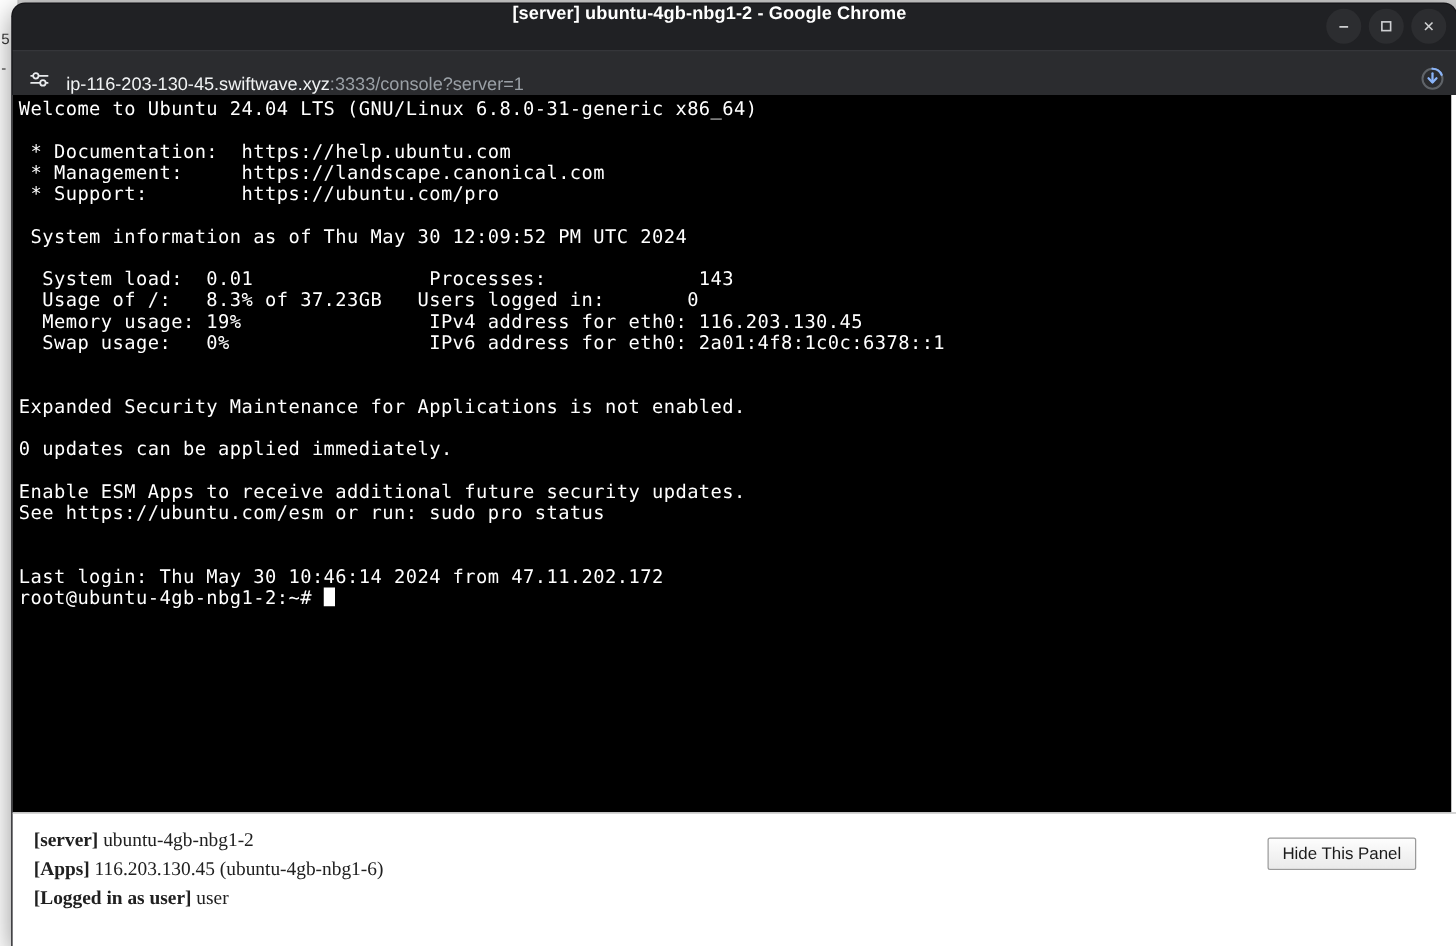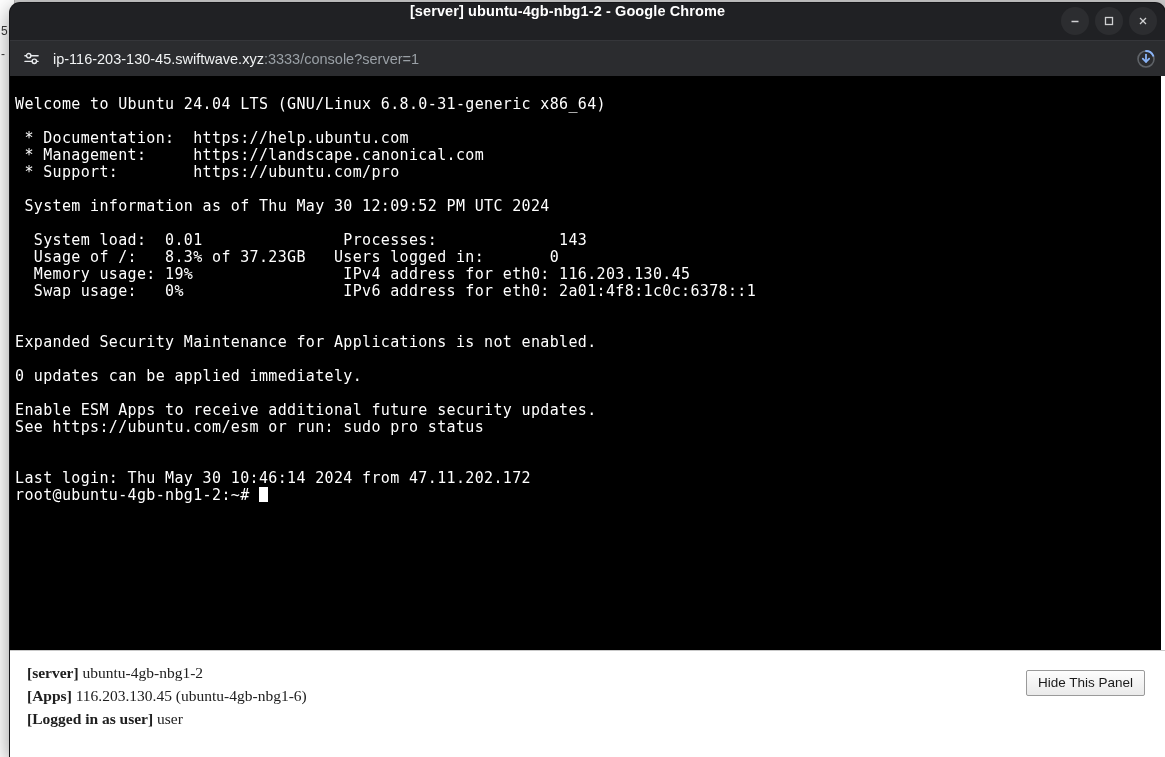--- a/index.html
+++ b/index.html
@@ -91,21 +91,21 @@
   }
   .win-btn svg { display: block; }
 
   
   #toolbar {
     position: relative;
     height: 35px;
     background: #2b2c2f;
     border-top: 1px solid #35363a;
     display: flex;
-    align-items: center;
+    align-items: flex-end;
     padding: 0 6px 0 8px;
   }
   #site-settings-icon {
     width: 26px;
     height: 26px;
     border-radius: 50%;
     display: flex;
     align-items: center;
     justify-content: center;
     flex: 0 0 auto;
@@ -149,21 +149,21 @@
     background: #000000;
     border-right: 4px solid #ffffff;
     overflow: hidden;
   }
   #terminal-screen {
     position: absolute;
     left: 0;
     top: 0;
     right: 0;
     bottom: 0;
-    padding: 20px 0 0 5px;
+    padding: 3px 0 0 5px;
     font-family: "DejaVu Sans Mono", "Liberation Mono", monospace;
     font-size: 15px;
     line-height: 17px;
     color: #ffffff;
     white-space: pre;
     letter-spacing: 0.35px;
   }
   #terminal-screen .term-line {
     height: 17px;
     white-space: pre;
@@ -194,21 +194,21 @@
   }
   #info-lines .info-line { white-space: nowrap; }
   #info-lines .info-label {
     font-weight: bold;
   }
   #info-lines .info-value {
     font-weight: normal;
   }
   #hide-panel-button {
     position: absolute;
-    right: 20px;
+    right: 32px;
     top: 19px;
     background: linear-gradient(#fdfdfd, #eaeaea);
     border: 1px solid #9a9a9a;
     border-radius: 2px;
     padding: 4px 11px 5px;
     font-family: "Liberation Sans", sans-serif;
     font-size: 13.5px;
     color: #1a1a1a;
     cursor: default;
     line-height: 15px;

